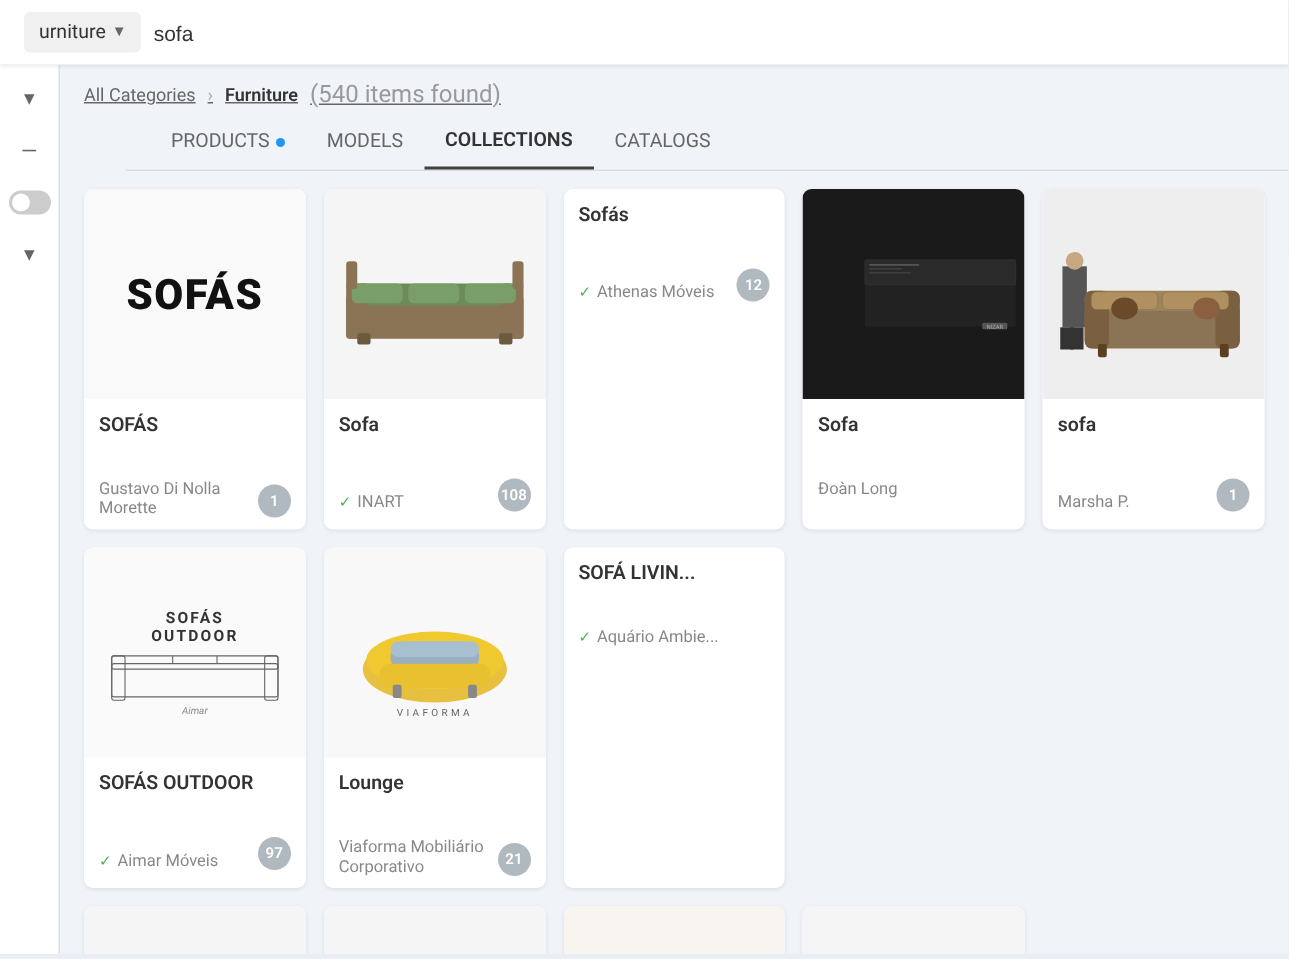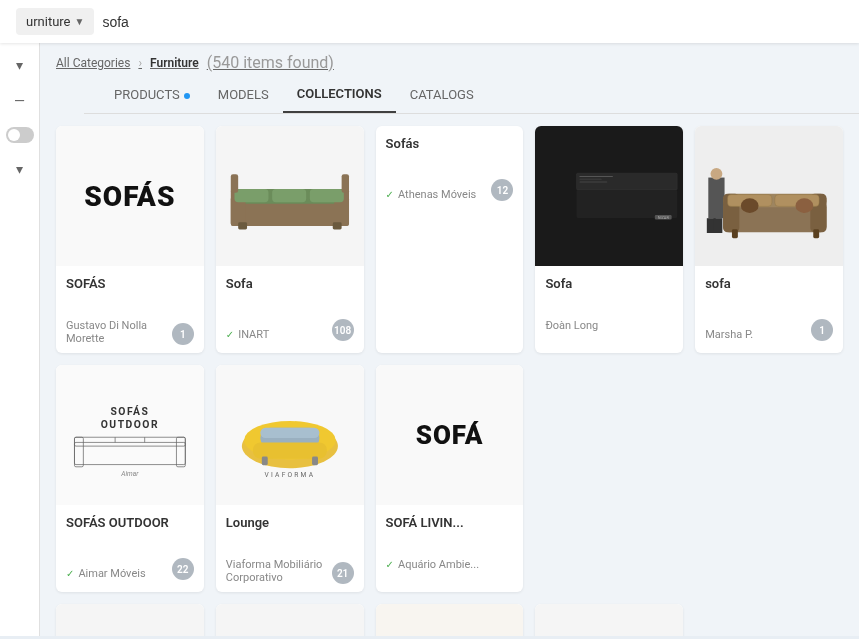--- a/index.html
+++ b/index.html
@@ -433,21 +433,21 @@
               <text x="100" y="120" text-anchor="middle" font-size="9" fill="#888" font-style="italic">Aimar</text>
             </svg>
           </div>
           <div class="card-body">
             <div class="card-title">SOFÁS OUTDOOR</div>
             <div class="card-meta">
               <span class="card-author">
                 <span class="check-icon">✓</span>
                 <span>Aimar Móveis</span>
               </span>
-              <span class="card-count">22</span>
+              <span class="card-count">97</span>
             </div>
           </div>
         </div>
 
         <div class="card">
           <div class="card-image viaforma-bg">
             <svg viewBox="0 0 200 130">
 
               <ellipse cx="100" cy="80" rx="65" ry="30" fill="#e8c040"></ellipse>
               <ellipse cx="100" cy="72" rx="62" ry="26" fill="#f0c830"></ellipse>
@@ -465,23 +465,20 @@
           <div class="card-body">
             <div class="card-title">Lounge</div>
             <div class="card-meta">
               <span class="card-author">Viaforma Mobiliário Corporativo</span>
               <span class="card-count">21</span>
             </div>
           </div>
         </div>
 
         <div class="card">
-          <div class="card-image sofa-living-bg">
-            <span style="font-size:26px;font-weight:900;color:#111;letter-spacing:1px;">SOFÁ</span>
-          </div>
           <div class="card-body">
             <div class="card-title">SOFÁ LIVIN...</div>
             <div class="card-meta">
               <span class="card-author">
                 <span class="check-icon">✓</span>
                 <span>Aquário Ambie...</span>
               </span>
             </div>
           </div>
         </div>

